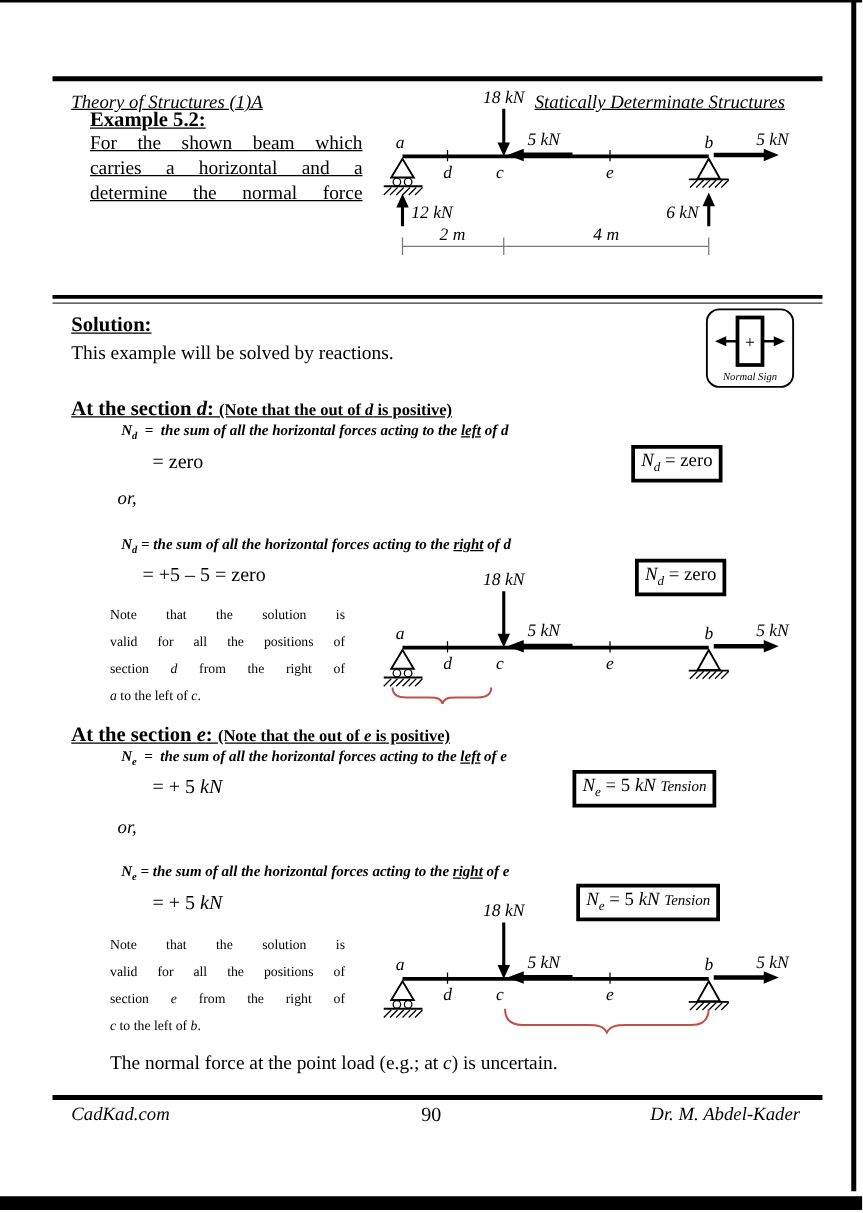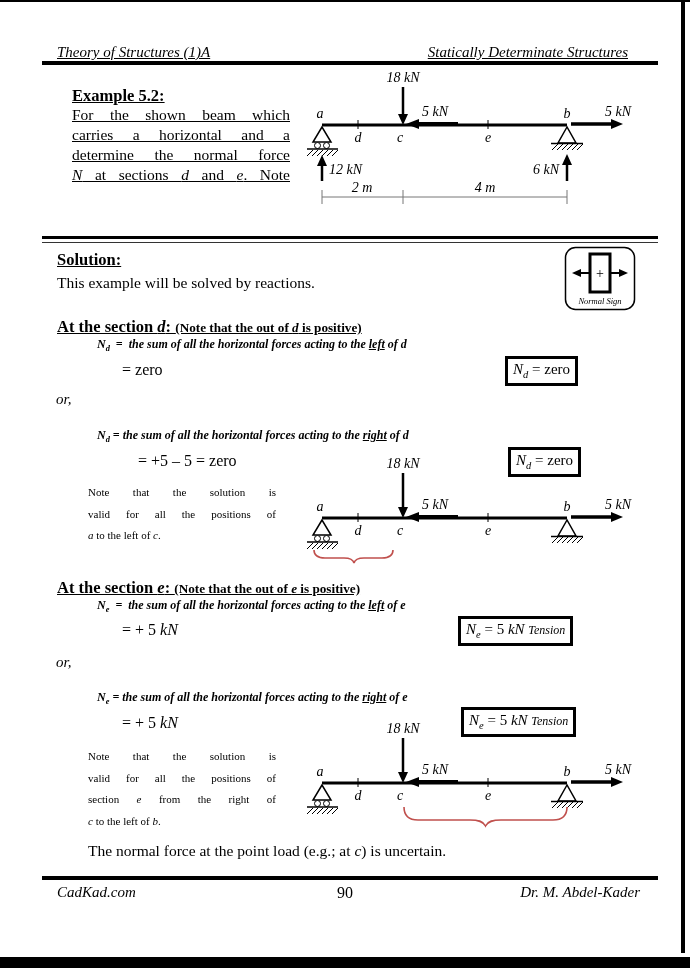--- a/index.html
+++ b/index.html
@@ -1,31 +1,31 @@
 <!DOCTYPE html>
 <html><head>
 <meta charset="utf-8">
 <style>
   html,body{margin:0;padding:0;background:#fff;}
   .page{position:relative;width:690px;height:970px;background:#fff;overflow:hidden;
         font-family:"Liberation Serif",serif;color:#000;}
   .abs{position:absolute;}
   .rule{background:#000;}
-  .hdr{font-style:italic;font-size:15px;text-decoration:underline;white-space:nowrap;}
+  .hdr{font-style:italic;font-size:15px;text-decoration:underline;white-space:nowrap;margin-top:30px;}
   .h1{font-weight:bold;font-size:16.5px;text-decoration:underline;white-space:nowrap;}
   .body-par{font-size:15.5px;line-height:20px;width:218px;text-decoration:underline;}
   .note-par{font-size:11px;line-height:21.7px;width:188px;}
   .jline{text-align:justify;text-align-last:justify;}
   .jlast{text-align:left;}
   .sec-h{font-weight:bold;font-size:16.5px;text-decoration:underline;white-space:nowrap;}
   .eq{font-weight:bold;font-style:italic;font-size:12px;white-space:pre-wrap;}
   .res{font-size:16px;white-space:pre-wrap;}
   .rbox{border:3.5px solid #000;padding:1px 5px 2px 5px;font-size:15px;background:#fff;
         white-space:nowrap;line-height:1.25;}
-  .or{font-style:italic;font-size:15px;}
+  .or{font-style:italic;font-size:15px;margin-left:38px;}
   .plain{font-size:15.5px;white-space:nowrap;}
   .ftr{font-style:italic;font-size:15px;white-space:nowrap;}
   .pn{font-size:16px;text-align:center;width:690px;}
   .dblrule{border-top:3px solid #000;border-bottom:1.5px solid #333;height:3px;}
   .st{font-family:"Liberation Serif",serif;font-style:italic;font-size:14px;}
   .sti{font-family:"Liberation Serif",serif;font-style:italic;}
 </style>
 </head>
 <body>
 
@@ -37,21 +37,20 @@
 
   <div class="abs hdr" style="left:57px;top:44px">Theory of Structures (1)A</div>
   <div class="abs hdr" style="right:62px;top:44px">Statically Determinate Structures</div>
   <div class="abs rule" style="left:42px;top:61px;width:616px;height:4px"></div>
 
   <div class="abs h1" style="left:72px;top:86px">Example 5.2:</div>
   <div class="abs body-par" style="left:72px;top:105px">
       <div class="jline"><span>For the shown beam which</span></div>
       <div class="jline"><span>carries a horizontal and a</span></div>
       <div class="jline"><span>determine the normal force</span></div>
-      <div class="jline"><span style="font-style: italic;">N</span><span> at sections </span><span style="font-style: italic;">d</span><span> and </span><span style="font-style: italic;">e</span><span>. Note</span></div>
     </div>
 
   <svg class="abs" style="left:300px;top:68px" width="360" height="165" viewBox="0 0 360 165">
     <g>
       <line x1="22" y1="57" x2="267" y2="57" stroke="#000" stroke-width="3"></line>
       <line x1="58" y1="52" x2="58" y2="61" stroke="#000" stroke-width="1"></line>
       <line x1="188" y1="52" x2="188" y2="61" stroke="#000" stroke-width="1"></line>
     </g>
     <g>
       <text x="103" y="14" text-anchor="middle" class="st">18 kN</text>
@@ -122,25 +121,26 @@
     <text x="36" y="32" text-anchor="middle" style="font-size:14px">+</text>
     <text x="36" y="58" text-anchor="middle" class="sti" style="font-size:8.5px">Normal Sign</text>
   </svg>
 
   <div class="abs sec-h" style="left:57px;top:317px"><span>At the section </span><span style="font-style: italic;">d</span><span>: </span><span style="font-size: 0.8em;">(Note that the out of </span><span style="font-style: italic; font-size: 0.8em;">d</span><span style="font-size: 0.8em;"> is positive)</span></div>
   <div class="abs eq" style="left:97px;top:337px"><span>N</span><span style="vertical-align: sub; font-size: 0.7em;">d</span><span>  =  the sum of all the horizontal forces acting to the </span><span style="text-decoration: underline;">left</span><span> of d</span></div>
   <div class="abs res" style="left:122px;top:361px">= zero</div>
   <div class="abs rbox" style="left:505px;top:356px"><span style="font-style: italic;">N</span><span style="font-style: italic; vertical-align: sub; font-size: 0.7em;">d</span><span> = zero</span></div>
   <div class="abs or" style="left:56px;top:391px">or,</div>
   <div class="abs eq" style="left:97px;top:428px"><span>N</span><span style="vertical-align: sub; font-size: 0.7em;">d</span><span> = the sum of all the horizontal forces acting to the </span><span style="text-decoration: underline;">right</span><span> of d</span></div>
-  <div class="abs res" style="left:138px;top:452px">= +5 – 5 = zero</div>
+  <div class="abs res" style="left:114px;top:452px">= +5 – 5 = zero</div>
   <div class="abs rbox" style="left:508px;top:447px;z-index:3"><span style="font-style: italic;">N</span><span style="font-style: italic; vertical-align: sub; font-size: 0.7em;">d</span><span> = zero</span></div>
   <div class="abs note-par" style="left:88px;top:482px">
       <div class="jline"><span>Note that the solution is</span></div>
       <div class="jline"><span>valid for all the positions of</span></div>
+      <div class="jline"><span>section </span><span style="font-style: italic;">d</span><span> from the right of</span></div>
       <div class="jlast"><span style="font-style: italic;">a</span><span> to the left of </span><span style="font-style: italic;">c</span><span>.</span></div>
     </div>
 
   <svg class="abs" style="left:300px;top:455px" width="360" height="115" viewBox="0 0 360 115">
     <g>
       <text x="103" y="13" text-anchor="middle" class="st">18 kN</text>
       <line x1="103" y1="18" x2="103" y2="55" stroke="#000" stroke-width="2.5"></line>
       <polygon points="103,63 98,52 108,52"></polygon>
     </g>
     <line x1="22" y1="63" x2="267" y2="63" stroke="#000" stroke-width="3"></line>

